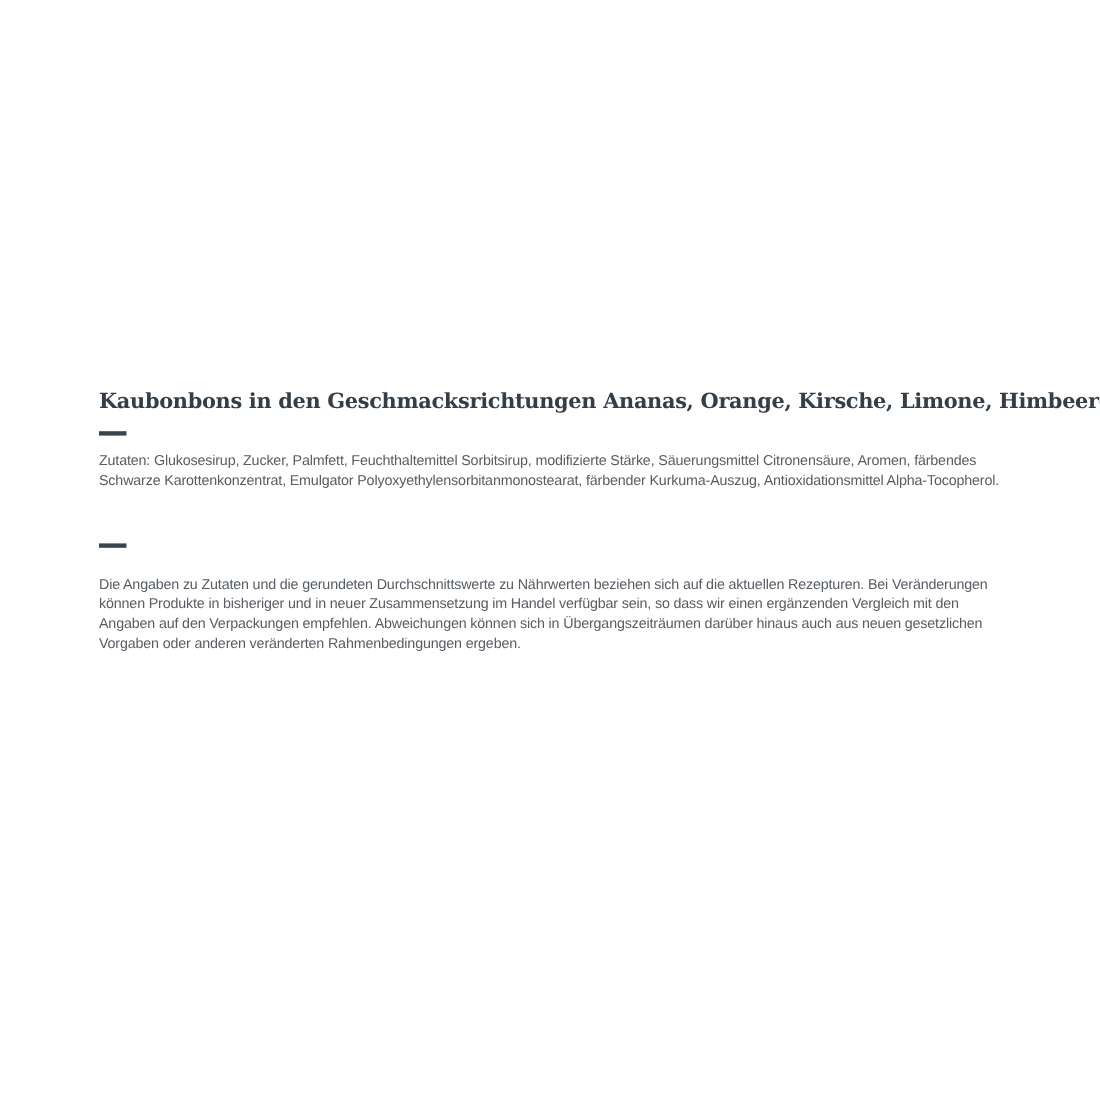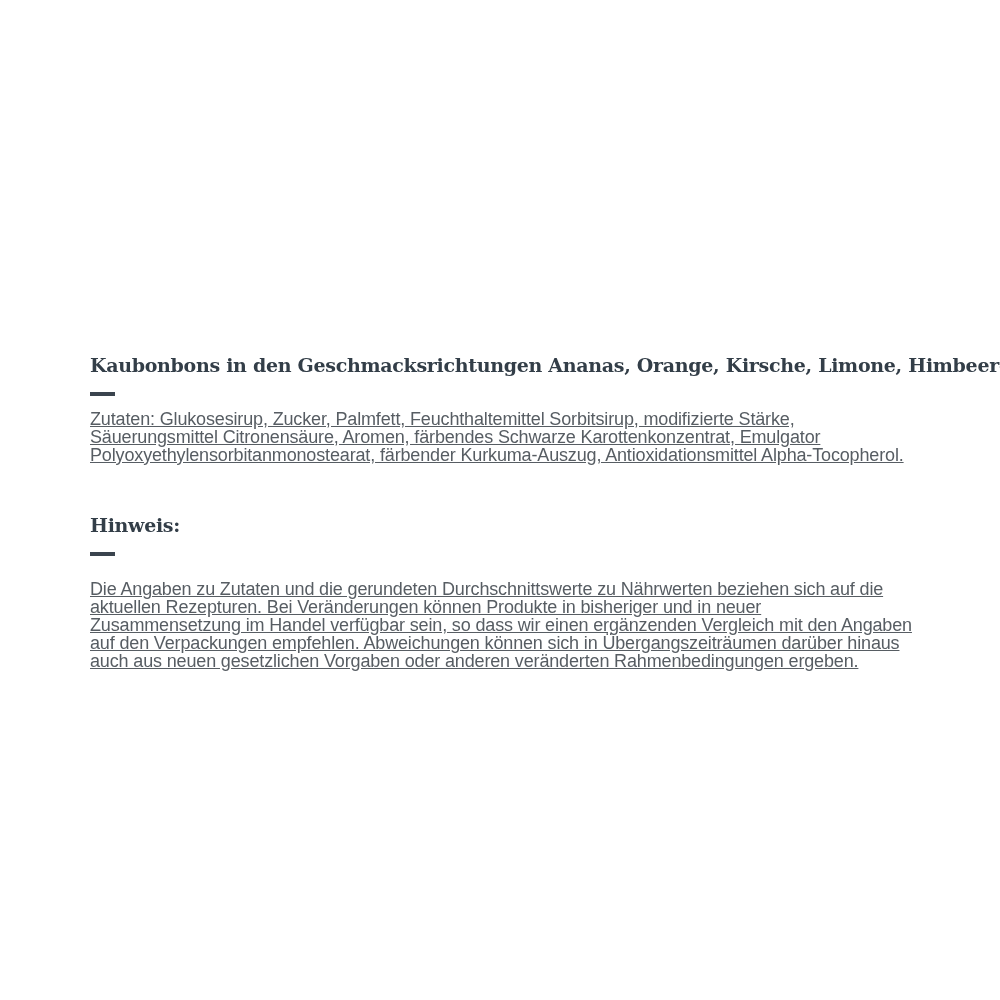--- a/index.html
+++ b/index.html
@@ -33,25 +33,24 @@
     white-space: nowrap;
   }
   .divider-dash {
     width: 25px;
     height: 4px;
     background: #3a444e;
     margin-top: 14px;
   }
   .body-text {
     margin-top: 14px;
-    font-size: 18px;
+    font-size: 13px;
     line-height: 18px;
     color: #575d63;
     letter-spacing: -0.15px;
-    text-decoration: underline;
   }
   .note-section {
     margin-top: 48px;
   }
   .note-section .body-text {
     margin-top: 24px;
   }
 </style>
 </head>
 <body>
@@ -59,19 +58,18 @@
 <div class="page">
   <div class="content">
 
     <section>
       <h1 class="section-heading">Kaubonbons in den Geschmacksrichtungen Ananas, Orange, Kirsche, Limone, Himbeere</h1>
       <div class="divider-dash"></div>
       <p class="body-text">Zutaten: Glukosesirup, Zucker, Palmfett, Feuchthaltemittel Sorbitsirup, modifizierte Stärke, Säuerungsmittel Citronensäure, Aromen, färbendes Schwarze Karottenkonzentrat, Emulgator Polyoxyethylensorbitanmonostearat, färbender Kurkuma-Auszug, Antioxidationsmittel Alpha-Tocopherol.</p>
     </section>
 
     <section class="note-section">
-      <h2 class="section-heading">Hinweis:</h2>
       <div class="divider-dash"></div>
       <p class="body-text">Die Angaben zu Zutaten und die gerundeten Durchschnittswerte zu Nährwerten beziehen sich auf die aktuellen Rezepturen. Bei Veränderungen können Produkte in bisheriger und in neuer Zusammensetzung im Handel verfügbar sein, so dass wir einen ergänzenden Vergleich mit den Angaben auf den Verpackungen empfehlen. Abweichungen können sich in Übergangszeiträumen darüber hinaus auch aus neuen gesetzlichen Vorgaben oder anderen veränderten Rahmenbedingungen ergeben.</p>
     </section>
 
   </div>
 </div>
 
 </body></html>

